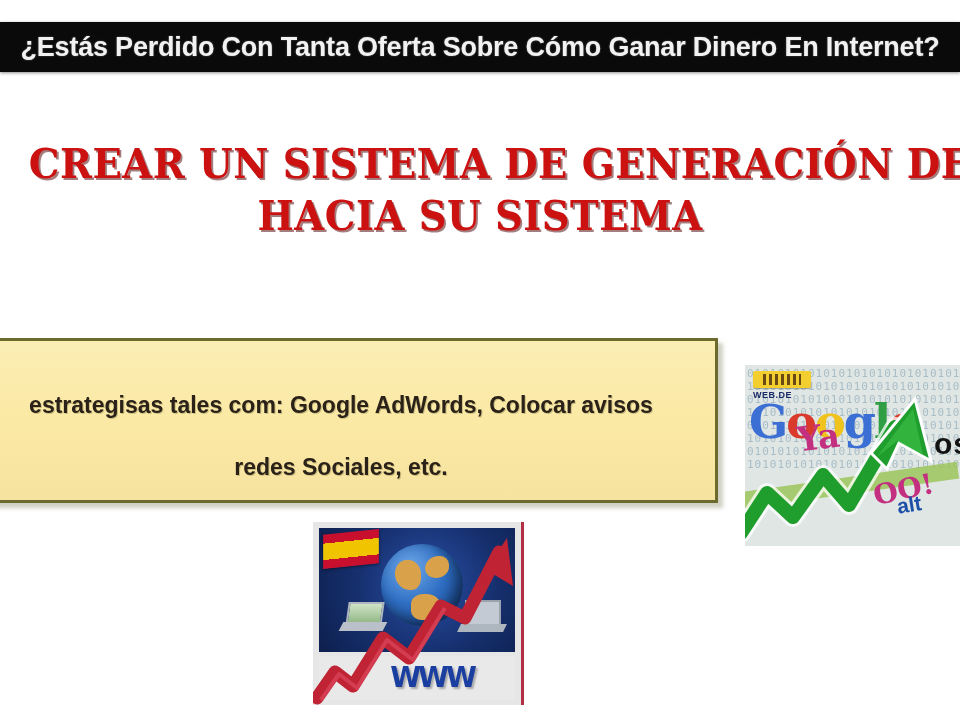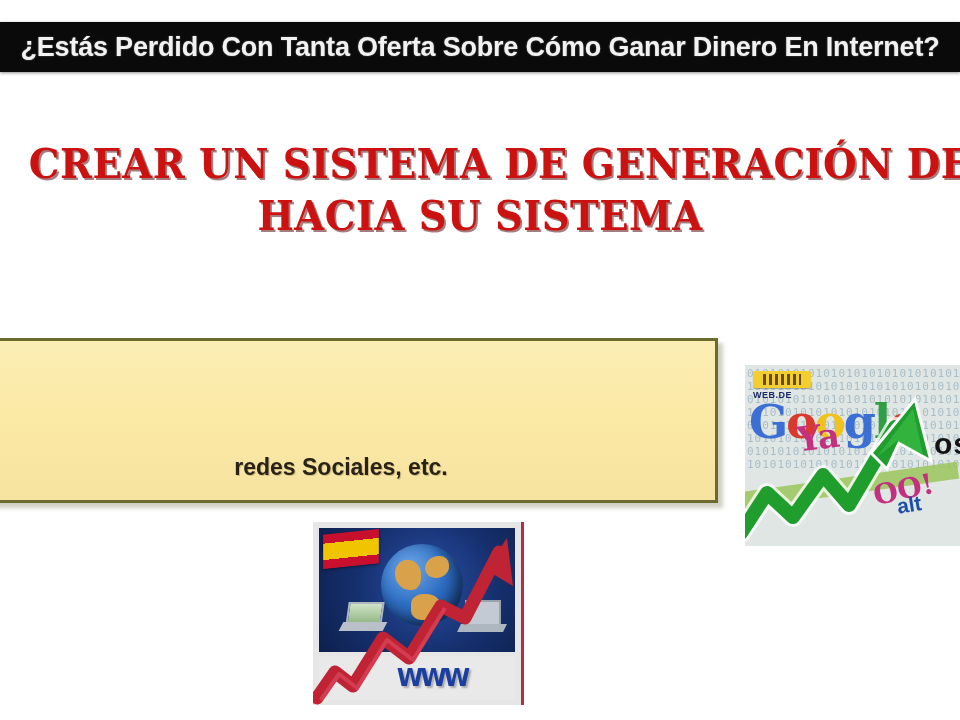--- a/index.html
+++ b/index.html
@@ -286,21 +286,21 @@
     width: 196px; height: 44px;
     background: #e9e9e9;
   }
   .www-text {
     position: absolute;
     left: 44px; top: 134px;
     width: 150px;
     text-align: center;
     font-family: "DejaVu Sans", sans-serif;
     font-weight: bold;
-    font-size: 24px;
+    font-size: 28px;
     line-height: 44px;
     color: #1b3fa0;
     letter-spacing: -3px;
     text-shadow: 2px 2px 2px rgba(0,0,0,.28);
   }
 </style>
 </head>
 <body>
 
 <div id="slide">
@@ -310,21 +310,21 @@
   </div>
 
   <div class="headline">
     <span class="headline-line l1">CREAR UN SISTEMA DE GENERACIÓN DE TRÁFICO</span>
     <span class="headline-line l2">HACIA SU SISTEMA</span>
   </div>
 
   <div class="callout">
     <div class="callout-text">
       <br>
-      <br>
+      <span>estrategisas tales com: Google AdWords, Colocar avisos</span><br>
       <br>
       <span>redes Sociales, etc.</span>
     </div>
   </div>
 
   <div class="pic pic-right">
     <div class="bin-bg">0101010101010101010101010101010101010101010101010101010101010101010101010101010101010101010101010101010101010101010101010101010101010101010101010101010101010101010101010101010101010101010101010101010101010101010101010101010101010101</div>
 
     <div class="green-band"></div>
 

